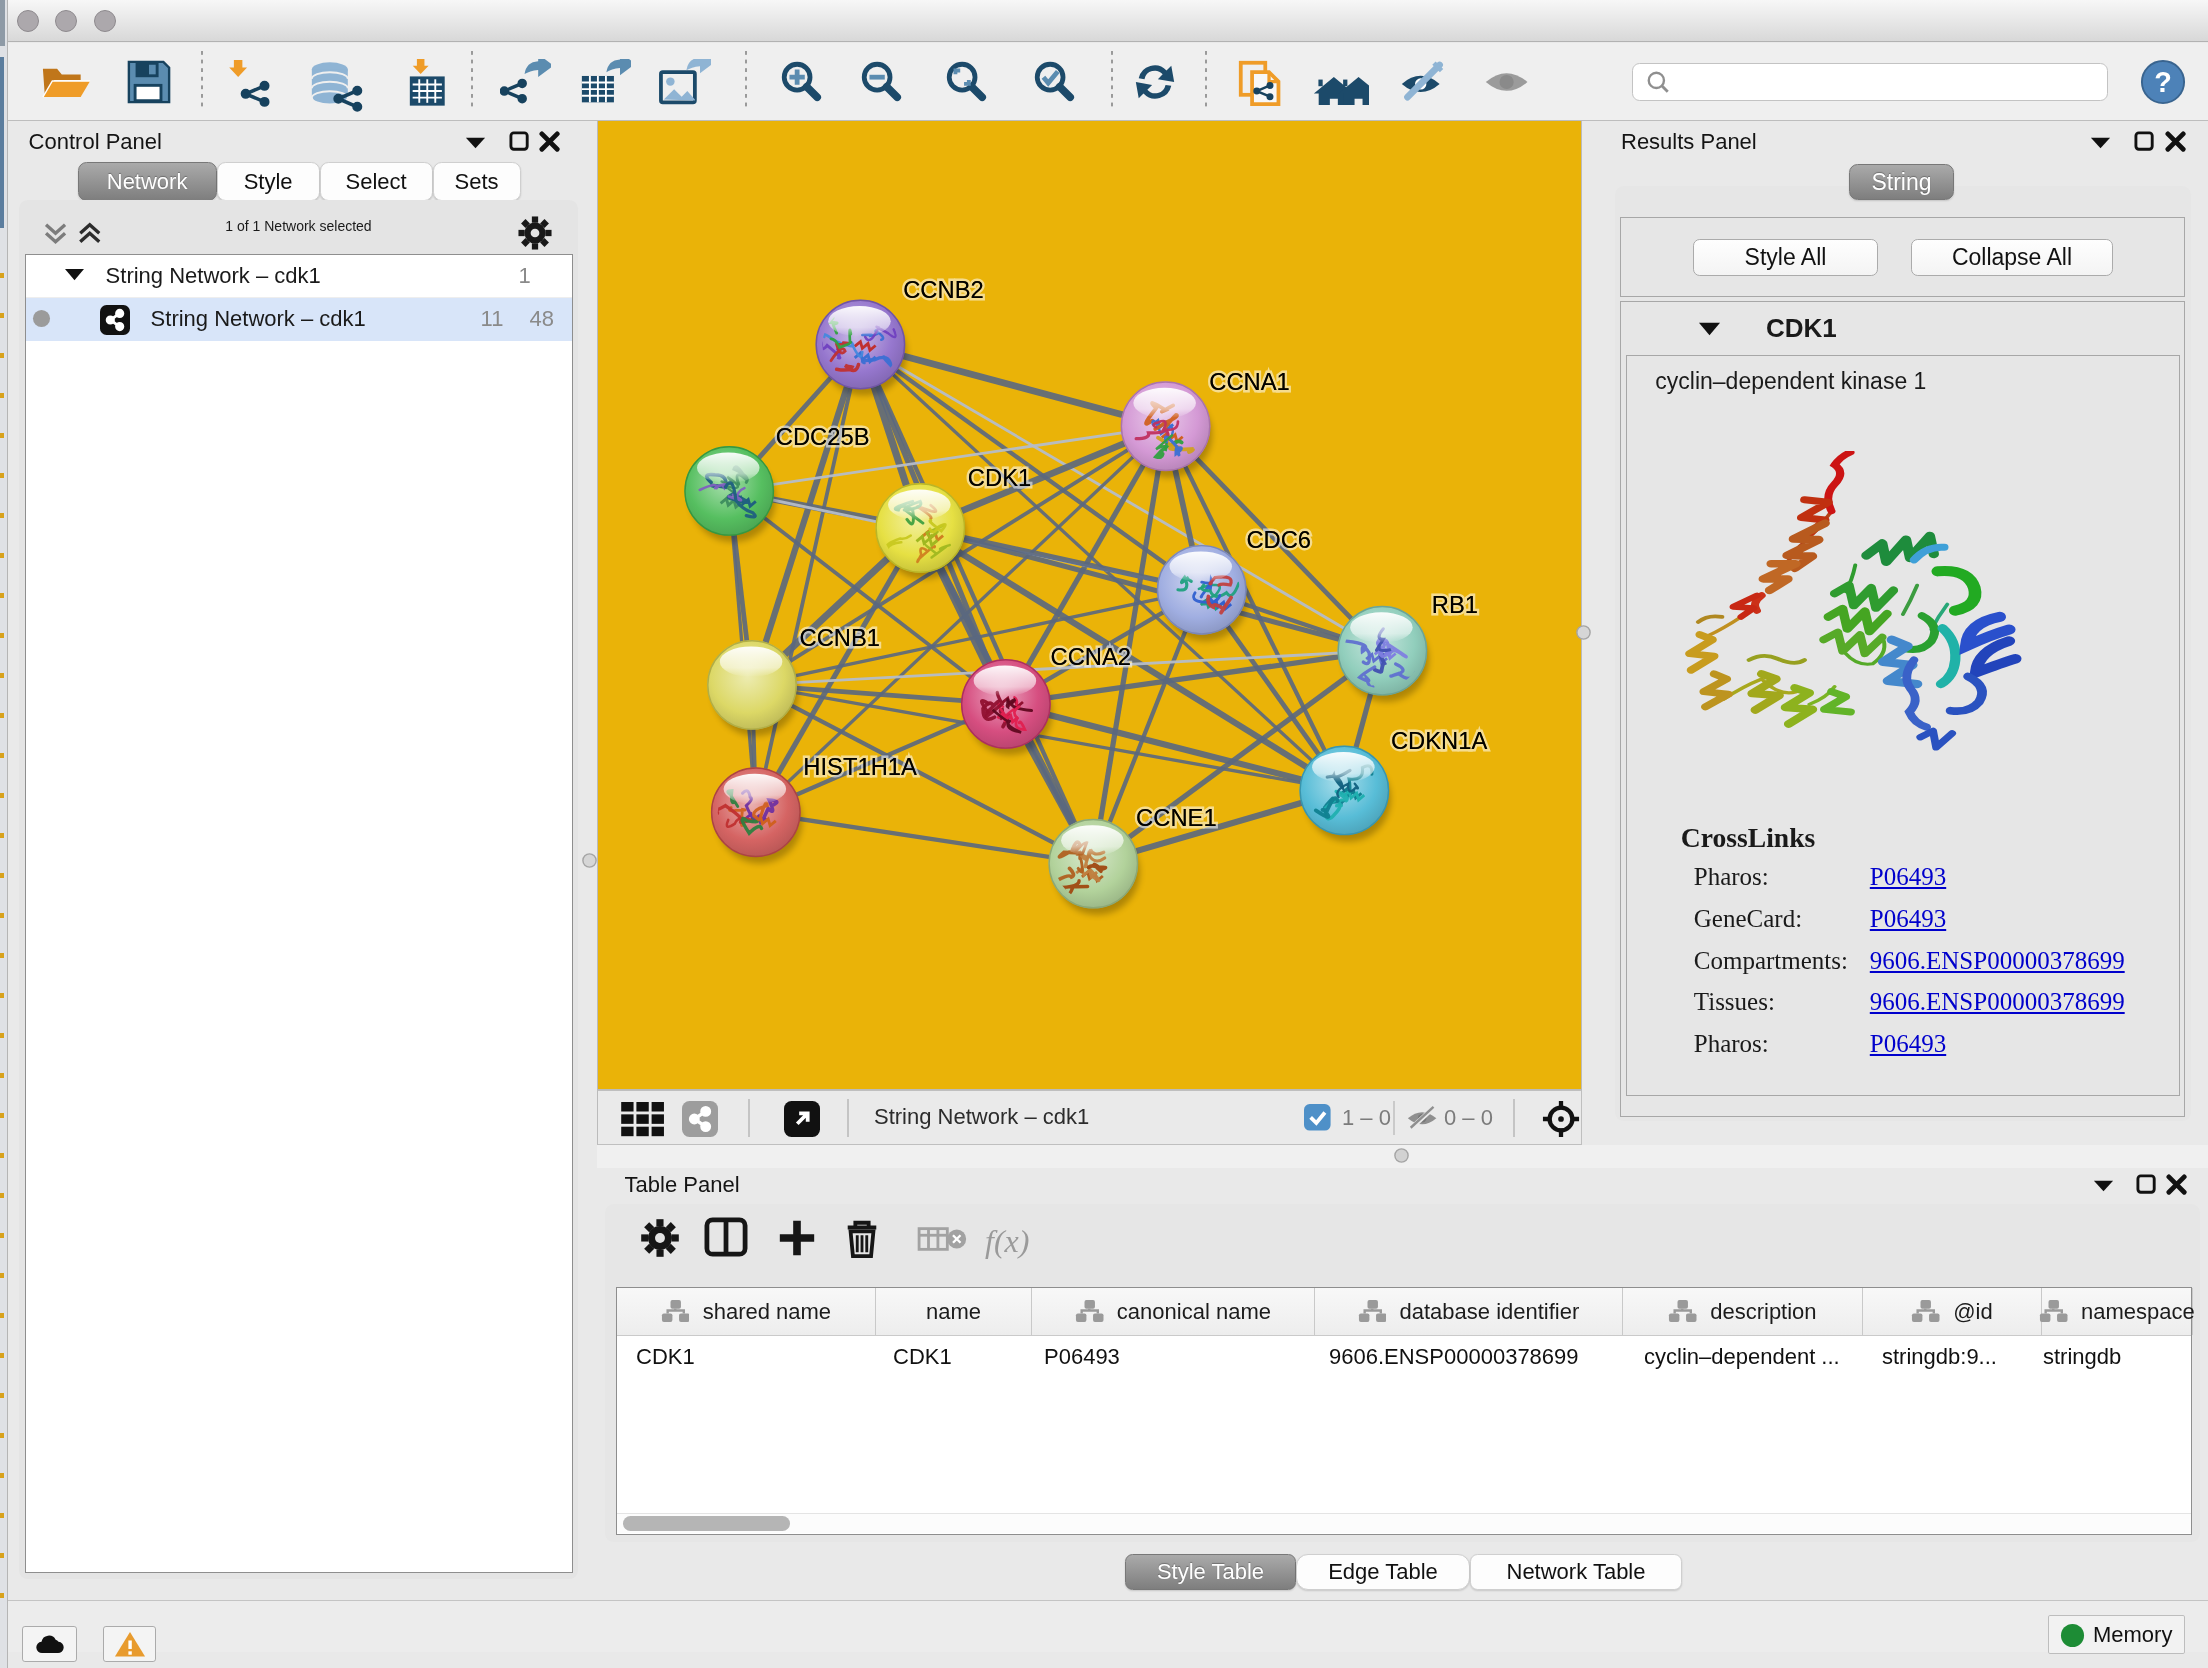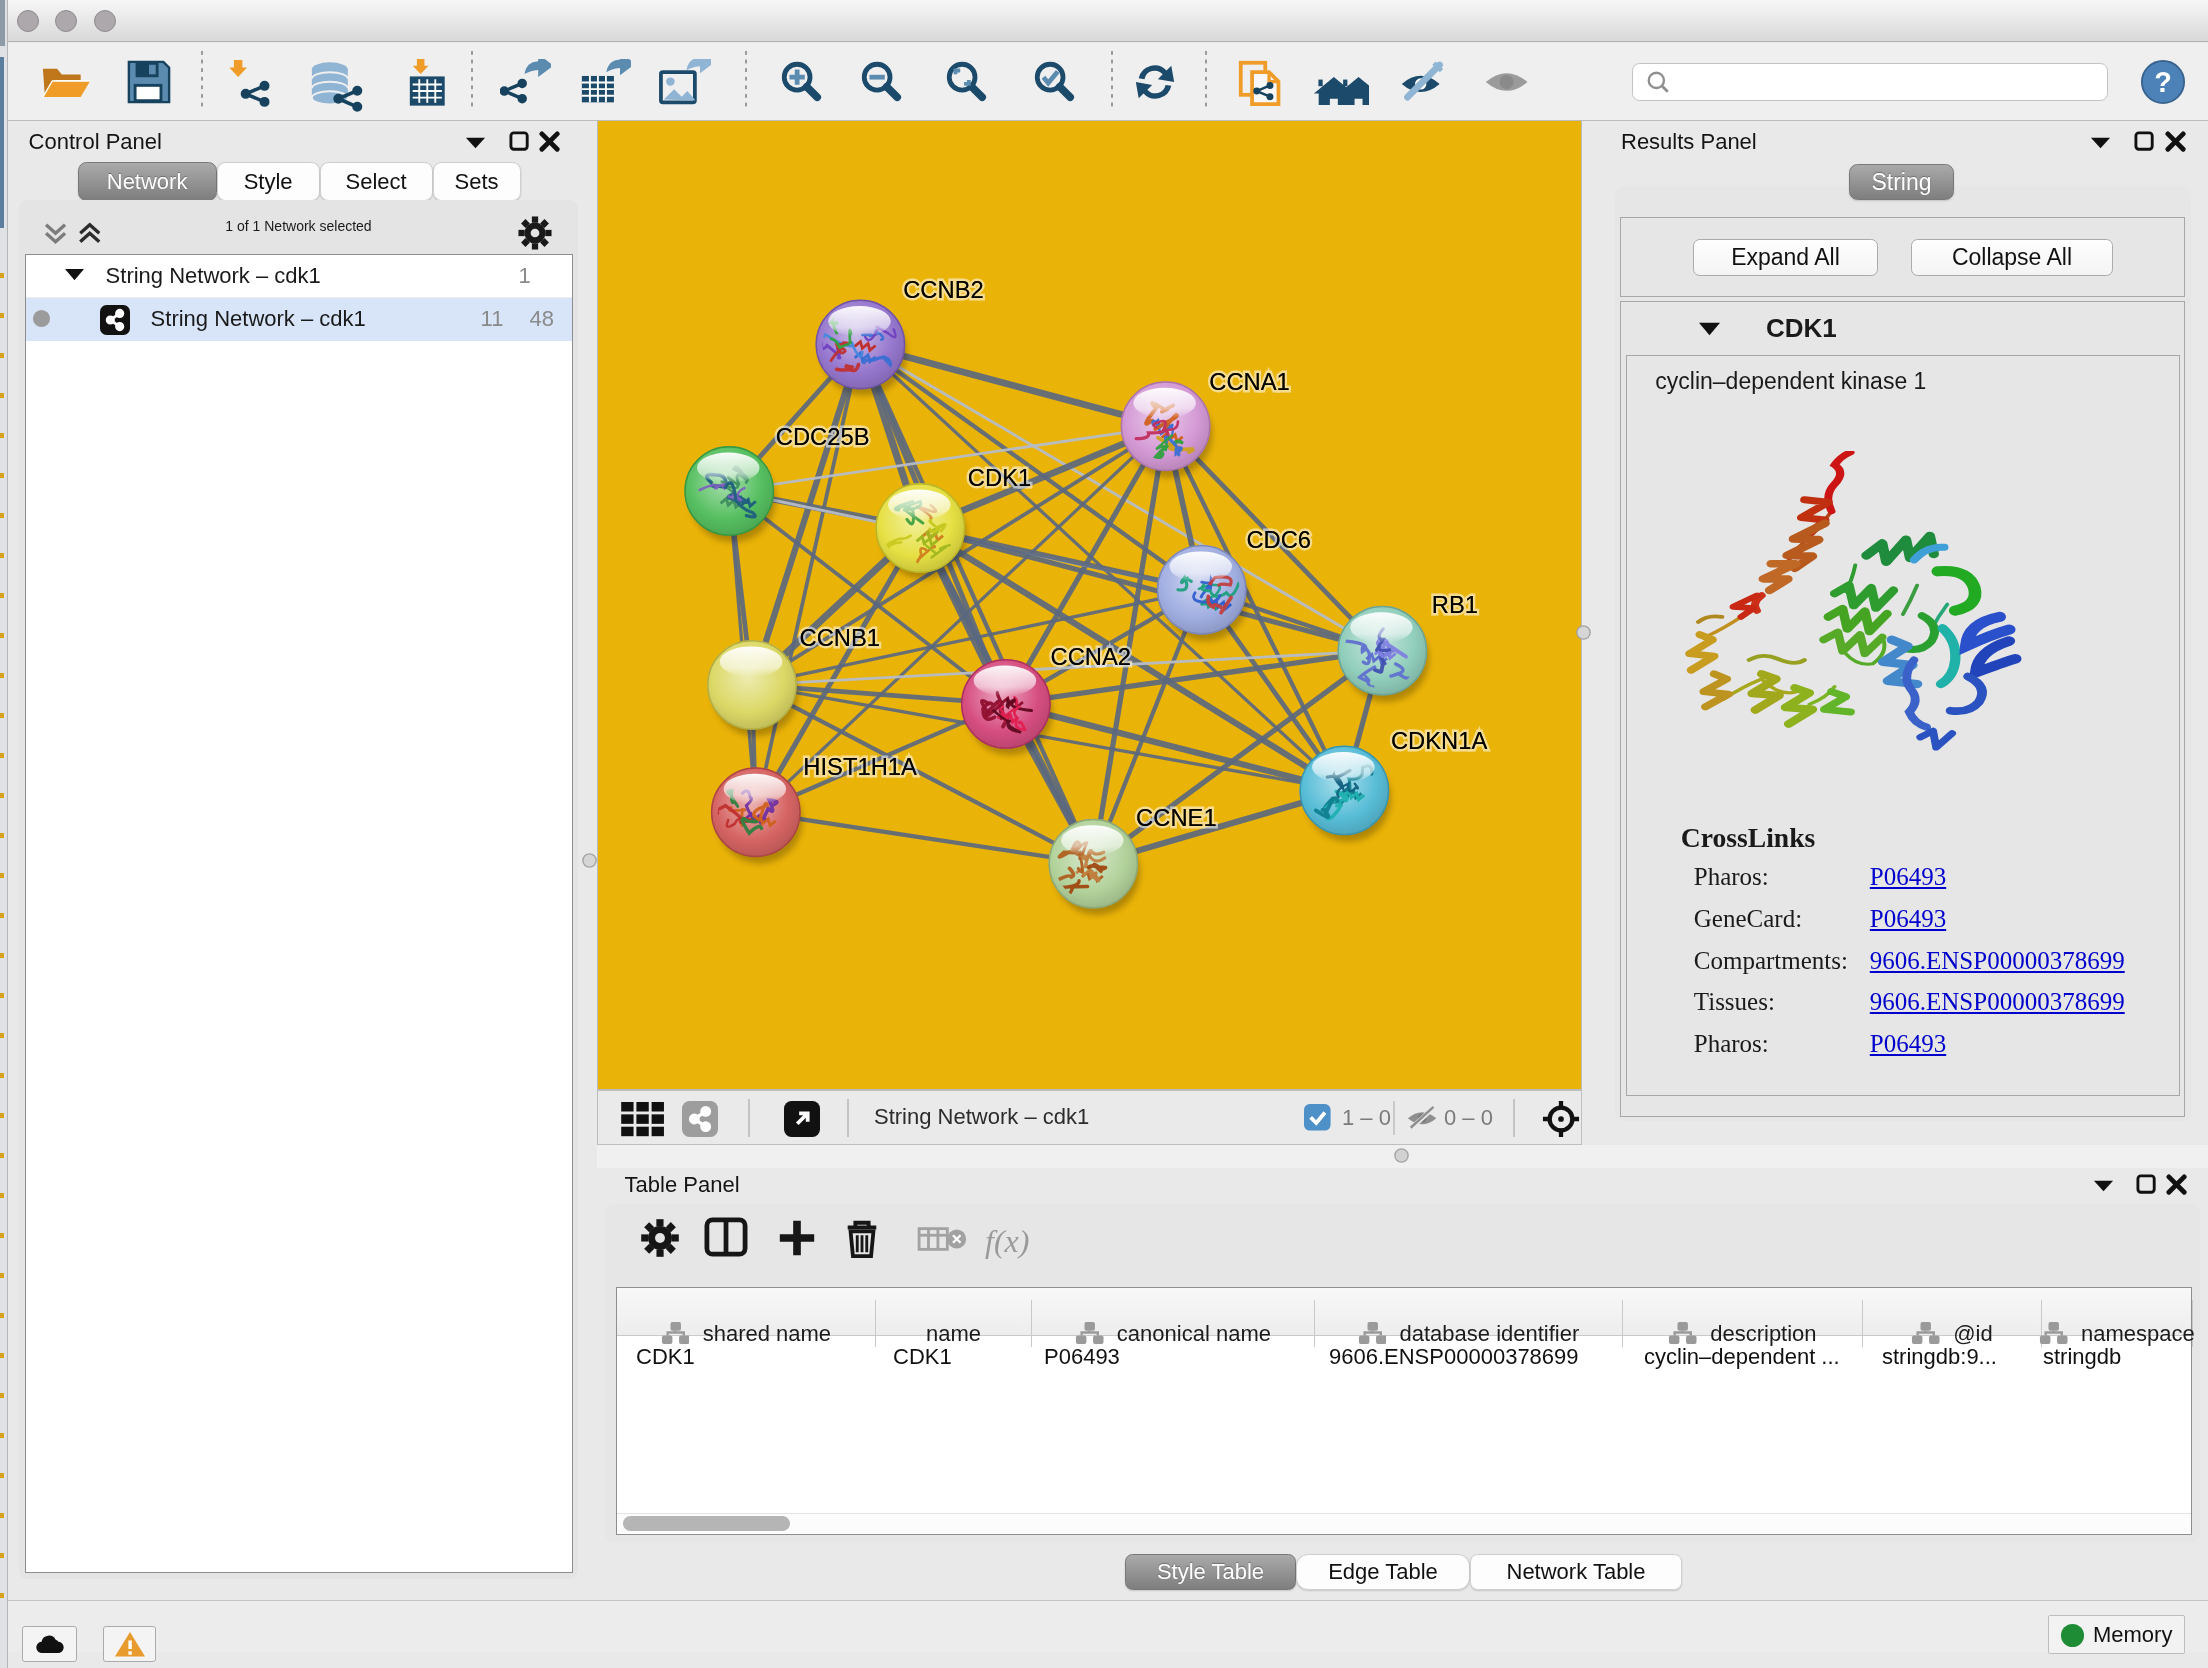--- a/index.html
+++ b/index.html
@@ -13,21 +13,21 @@
 .searchbox{position:absolute;left:1632px;top:20px;width:476px;height:38px;background:#fff;border:1px solid #c3c3c3;border-radius:7.6px}
 .ptitle{font-size:22px;color:#141414}
 .pctl{position:absolute}
 .tab{position:absolute;height:39px;border-radius:8.6px;background:#fdfdfd;border:1px solid #cfcfcf;color:#111;font-size:22px;text-align:center;line-height:37px;box-shadow:0 1px 1.9px rgba(0,0,0,.15)}
 .tab.sel{background:linear-gradient(#aaa,#7e7e7e);color:#fff;border:1px solid #787878;text-shadow:0 -1px 1px rgba(0,0,0,.3)}
 .roundbox{position:absolute;background:#e4e4e4;border-radius:8.6px}
 .whitebox{position:absolute;background:#fff;border:1.9px solid #8e8e8e}
 .btn{position:absolute;background:linear-gradient(#fefefe,#f4f4f4);border:1px solid #ababab;border-radius:6.7px;font-size:23px;text-align:center;color:#111}
 .link{color:#0000cc;text-decoration:underline}
 .serif{font-family:"Liberation Serif",serif}
-.hdrcell{position:absolute;top:12px;height:100%;border-right:1.9px solid #c9c9c9;display:flex;align-items:flex-end;justify-content:center;font-size:22px;color:#1c1c1c}
+.hdrcell{position:absolute;top:0;height:100%;border-right:1.9px solid #c9c9c9;display:flex;align-items:center;justify-content:center;font-size:22px;color:#1c1c1c}
 .cell{position:absolute;font-size:22px;color:#111}
 </style></head><body>
 <div class="titlebar">
     <div class="light" style="left:17px"></div>
     <div class="light" style="left:55px"></div>
     <div class="light" style="left:94px"></div>
   </div>
 <div class="toolbar">
     <div class="tbi" style="left:41px"><svg width="51" height="44" viewBox="0 0 54 46">
         <path d="M2 10 h15 l5 6 h20 v6 h-28 l-10 16 z" fill="#c0761a"></path>
@@ -634,21 +634,21 @@
     </svg>
     <svg class="pctl" style="left:548px;top:9.5px" width="23" height="23" viewBox="0 0 24 24">
       <rect x="2" y="2" width="17" height="17" rx="3" fill="none" stroke="#111" stroke-width="3"></rect>
     </svg>
     <svg class="pctl" style="left:579px;top:9.5px" width="23" height="23" viewBox="0 0 24 24">
       <path d="M3 3 L19 19 M19 3 L3 19" stroke="#111" stroke-width="5" stroke-linecap="round"></path>
     </svg>
     <div class="roundbox" style="left:28.5px;top:65px;width:576px;height:935px;background:#e6e6e6"></div>
     <div class="tab sel" style="left:263px;top:43px;width:105px;height:36px;line-height:34px;font-size:23px">String</div>
     <div class="abs" style="left:34px;top:96px;width:565px;height:80px;border:1px solid #a7a7a7"></div>
-    <div class="btn" style="left:107px;top:118px;width:185px;height:37px;line-height:35px">Expand All</div>
+    <div class="btn" style="left:107px;top:118px;width:185px;height:37px;line-height:35px">Style All</div>
     <div class="btn" style="left:325px;top:118px;width:202px;height:37px;line-height:35px">Collapse All</div>
     <div class="abs" style="left:34px;top:180px;width:565px;height:816px;border:1px solid #a7a7a7">
       <svg class="abs" style="left:76px;top:17px" width="25" height="23" viewBox="0 0 26 24">
         <path d="M2 4 l11 13 l11 -13 z" fill="#111"></path>
       </svg>
       <div class="abs" style="left:145px;top:11.4px;font-size:26px;font-weight:bold">CDK1</div>
       <div class="abs" style="left:4.8px;top:53px;width:554px;height:741px;border:1px solid #a7a7a7">
         <div class="abs" style="left:28.5px;top:12.4px;font-size:23px">cyclin–dependent kinase 1</div>
         <div class="abs" style="left:49px;top:95px"><svg width="357" height="304" viewBox="0 0 450 480" preserveAspectRatio="none">
             <path d="M196 95 Q176 130 156 150 Q140 178 122 200" fill="none" stroke="#b44418" stroke-width="5" stroke-linecap="round"></path>

